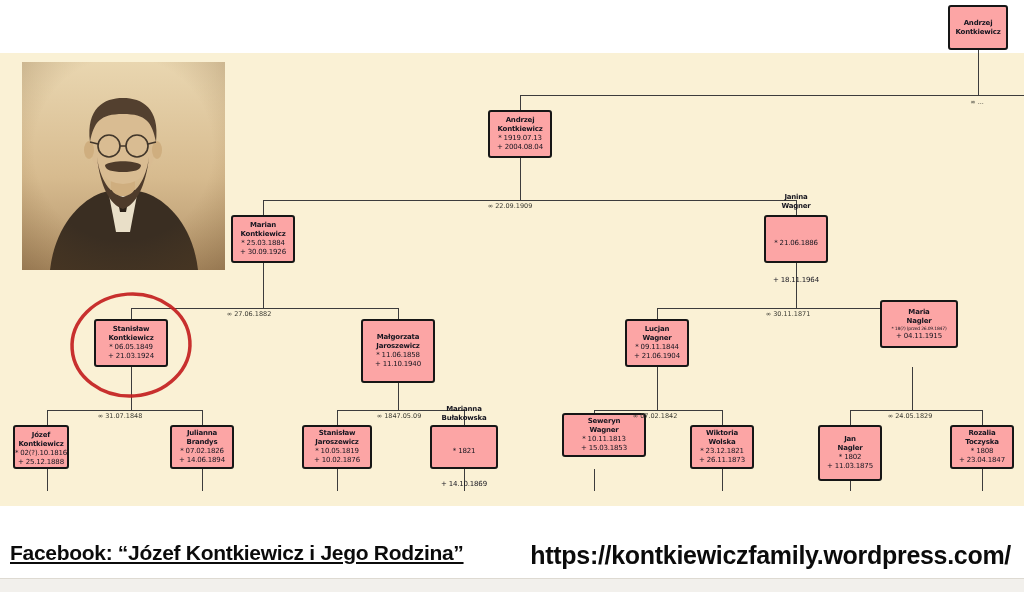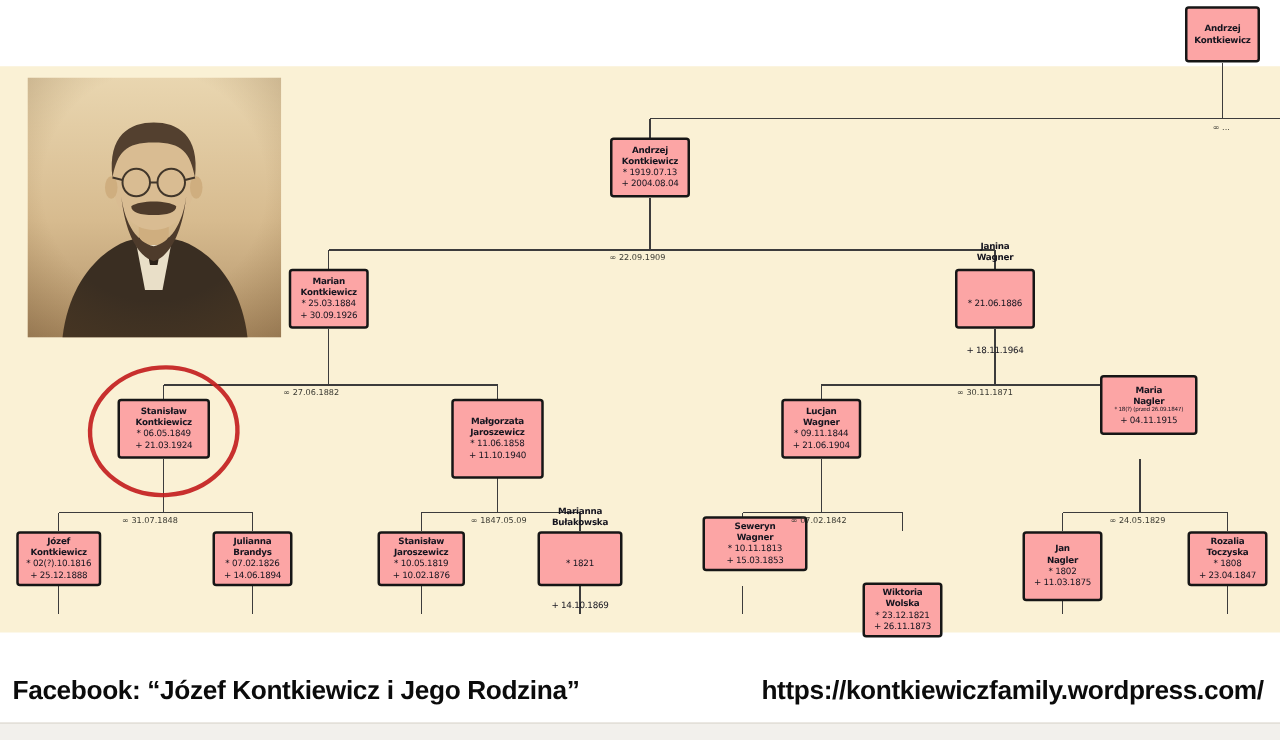--- a/index.html
+++ b/index.html
@@ -23,24 +23,24 @@
   .pdate { white-space:nowrap; }
   .tinynote { font-size:4.5px; line-height:6px; white-space:nowrap; }
 
   .mlabel {
     position:absolute; transform:translateX(-50%);
     font-size:6.5px; line-height:8px; color:#3a3a32; white-space:nowrap;
     font-family:"DejaVu Sans", sans-serif;
   }
   .caption-left {
     position:absolute; left:10px; top:541px; font-size:21px; font-weight:bold;
-    color:#0b0b0b; letter-spacing:-0.3px; white-space:nowrap;
+    color:#0b0b0b; letter-spacing:-0.3px; white-space:nowrap;text-decoration:underline;
   }
   .caption-right {
-    position:absolute; right:13px; top:541px; font-size:21px; font-weight:bold;
+    position:absolute; right:13px; top:541px; font-size:25px; font-weight:bold;
     color:#0b0b0b; letter-spacing:-0.3px; white-space:nowrap;
   }
 </style>
 </head>
 <body>
 
 <div class="cream-bg"></div>
 <div class="bottom-strip"></div>
 
 <svg class="overlay" width="1024" height="592" viewBox="0 0 1024 592">
@@ -135,21 +135,21 @@
   <div class="pdate">+ 21.06.1904</div>
 </div>
 
 <div class="pbox" style="left:880px; top:300px; width:78px; height:48px;">
   <div class="pname">Maria
 Nagler</div>
   <div class="tinynote">* 18(?) (przed 26.09.1847)</div>
   <div class="pdate">+ 04.11.1915</div>
 </div>
 
-<div class="pbox" style="left:13px; top:425px; width:68px; height:44px;">
+<div class="pbox" style="left:13px; top:425px; width:56px; height:44px;justify-content:flex-end;">
   <div class="pname">Józef
 Kontkiewicz</div>
   <div class="pdate">* 02(?).10.1816</div>
   <div class="pdate">+ 25.12.1888</div>
 </div>
 
 <div class="pbox" style="left:170px; top:425px; width:64px; height:44px;">
   <div class="pname">Julianna
 Brandys</div>
   <div class="pdate">* 07.02.1826</div>
@@ -170,21 +170,21 @@
   <div class="pdate">+ 14.10.1869</div>
 </div>
 
 <div class="pbox" style="left:562px; top:413px; width:84px; height:44px;">
   <div class="pname">Seweryn
 Wagner</div>
   <div class="pdate">* 10.11.1813</div>
   <div class="pdate">+ 15.03.1853</div>
 </div>
 
-<div class="pbox" style="left:690px; top:425px; width:64px; height:44px;margin-top:41px;">
+<div class="pbox" style="left:690px; top:425px; width:64px; height:44px;">
   <div class="pname">Wiktoria
 Wolska</div>
   <div class="pdate">* 23.12.1821</div>
   <div class="pdate">+ 26.11.1873</div>
 </div>
 
 <div class="pbox" style="left:818px; top:425px; width:64px; height:56px;">
   <div class="pname">Jan
 Nagler</div>
   <div class="pdate">* 1802</div>

